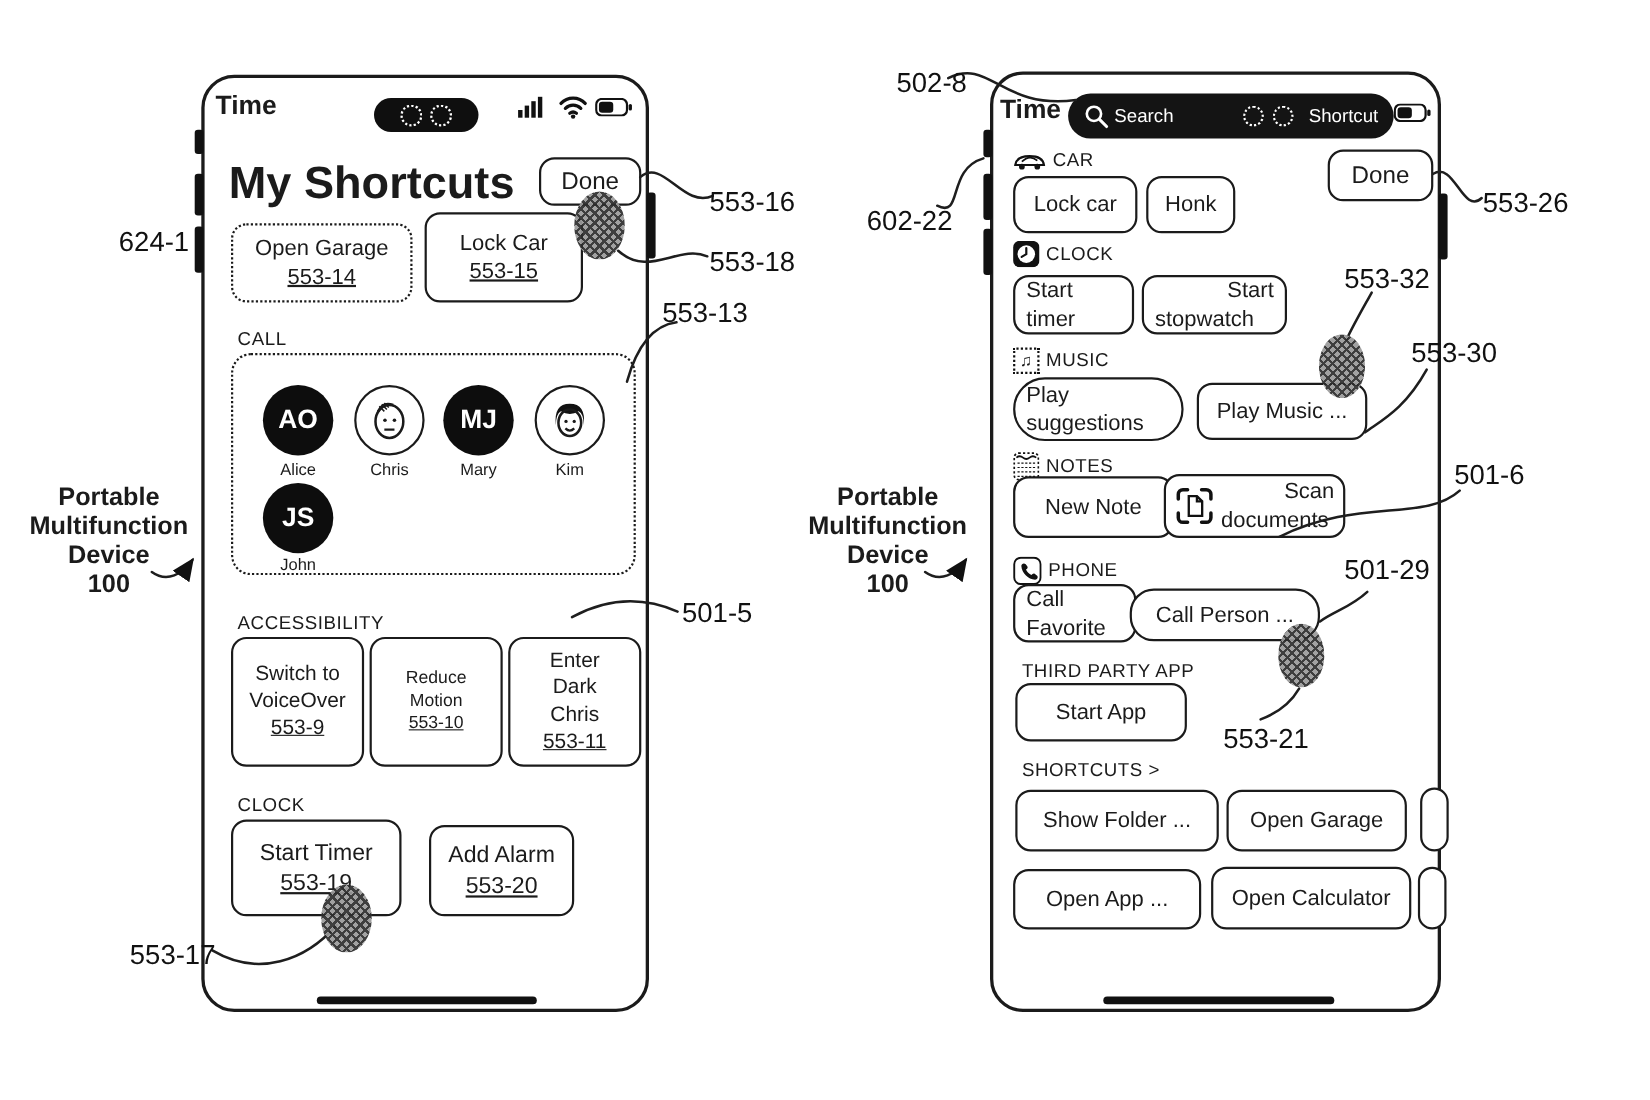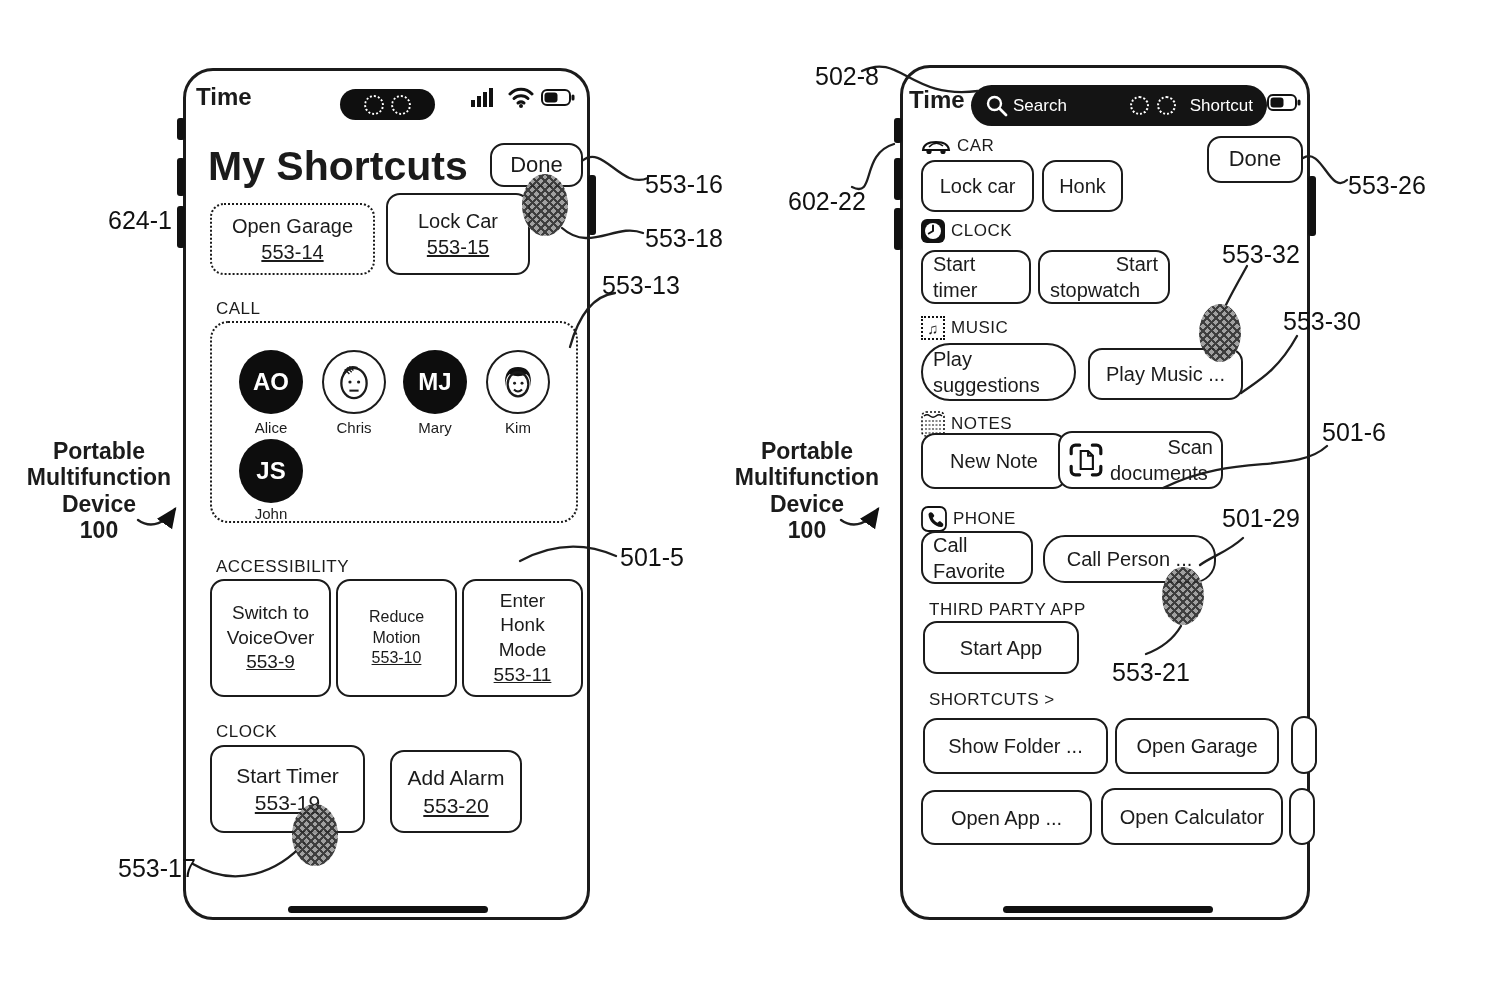--- a/index.html
+++ b/index.html
@@ -136,21 +136,21 @@
     <div class="seclabel" style="left:30px;top:486px;">ACCESSIBILITY</div>
     <div class="btn" style="left:24px;top:508px;width:121px;height:118px;font-size:19px;">
       <span class="lbl">Switch to VoiceOver</span>
       <span class="ref">553-9</span>
     </div>
     <div class="btn" style="left:150px;top:508px;width:121px;height:118px;font-size:16px;">
       <span class="lbl" style="max-width:84px;">Reduce Motion</span>
       <span class="ref">553-10</span>
     </div>
     <div class="btn" style="left:276px;top:508px;width:121px;height:118px;font-size:19px;">
-      <span class="lbl" style="max-width:64px;">Enter Honk Mode</span>
+      <span class="lbl" style="max-width:64px;">Enter Dark Chris</span>
       <span class="ref">553-11</span>
     </div>
 
     <div class="seclabel" style="left:30px;top:651px;">CLOCK</div>
     <div class="btn" style="left:24px;top:674px;width:155px;height:88px;font-size:21px;">
       <span class="lbl">Start Timer</span>
       <span class="ref">553-19</span>
     </div>
     <div class="btn" style="left:204px;top:679px;width:132px;height:83px;font-size:21px;">
       <span class="lbl">Add Alarm</span>
@@ -257,21 +257,21 @@
       <svg class="icon" width="26" height="26" viewBox="0 0 26 26">
         <rect x="1" y="1" width="24" height="24" rx="6" stroke="#111" stroke-width="1.8" fill="none"></rect>
         <path d="M7.5,8.5 c0,-2 2.5,-3.2 4,-1.5 l1.5,2 c0.7,1 -0.2,2.2 -1.3,2.8 c1,2.3 2.8,4.1 5,5 c0.7,-1 1.9,-1.9 2.9,-1.2 l2,1.6 c1.6,1.4 0.4,3.8 -1.6,3.8 c-6.3,-0.3 -12.2,-6.2 -12.5,-12.5 z" fill="#111"></path>
       </svg>
       <span>PHONE</span>
     </div>
     <div class="btn" style="left:18px;top:463px;width:112px;height:53px;align-items:flex-start;padding:0 10px;">
       <span style="display:block;">Call</span>
       <span style="display:block;">Favorite</span>
     </div>
-    <div class="btn" style="left:140px;top:467px;width:173px;height:48px;border-radius:22px;">Call Person ...</div>
+    <div class="btn" style="left:124px;top:467px;width:173px;height:48px;border-radius:22px;">Call Person ...</div>
 
     <div class="seclabel" style="left:26px;top:532px;">THIRD PARTY APP</div>
     <div class="btn" style="left:20px;top:553px;width:156px;height:53px;">Start App</div>
 
     <div class="seclabel" style="left:26px;top:622px;">SHORTCUTS &gt;</div>
     <div class="btn" style="left:20px;top:650px;width:185px;height:56px;">Show Folder ...</div>
     <div class="btn" style="left:212px;top:650px;width:164px;height:56px;">Open Garage</div>
     <div class="btn" style="left:388px;top:648px;width:26px;height:58px;"></div>
     <div class="btn" style="left:18px;top:722px;width:171px;height:55px;">Open App ...</div>
     <div class="btn" style="left:198px;top:720px;width:182px;height:57px;">Open Calculator</div>

